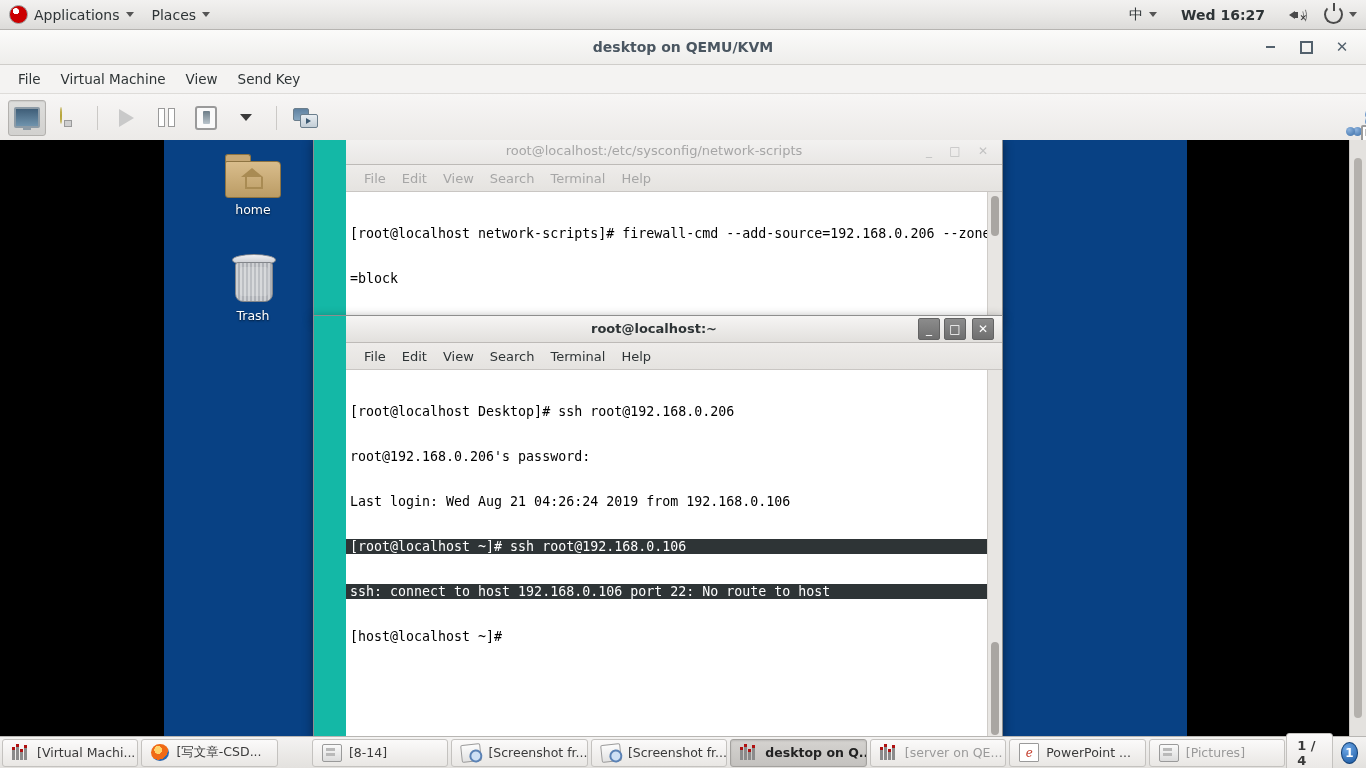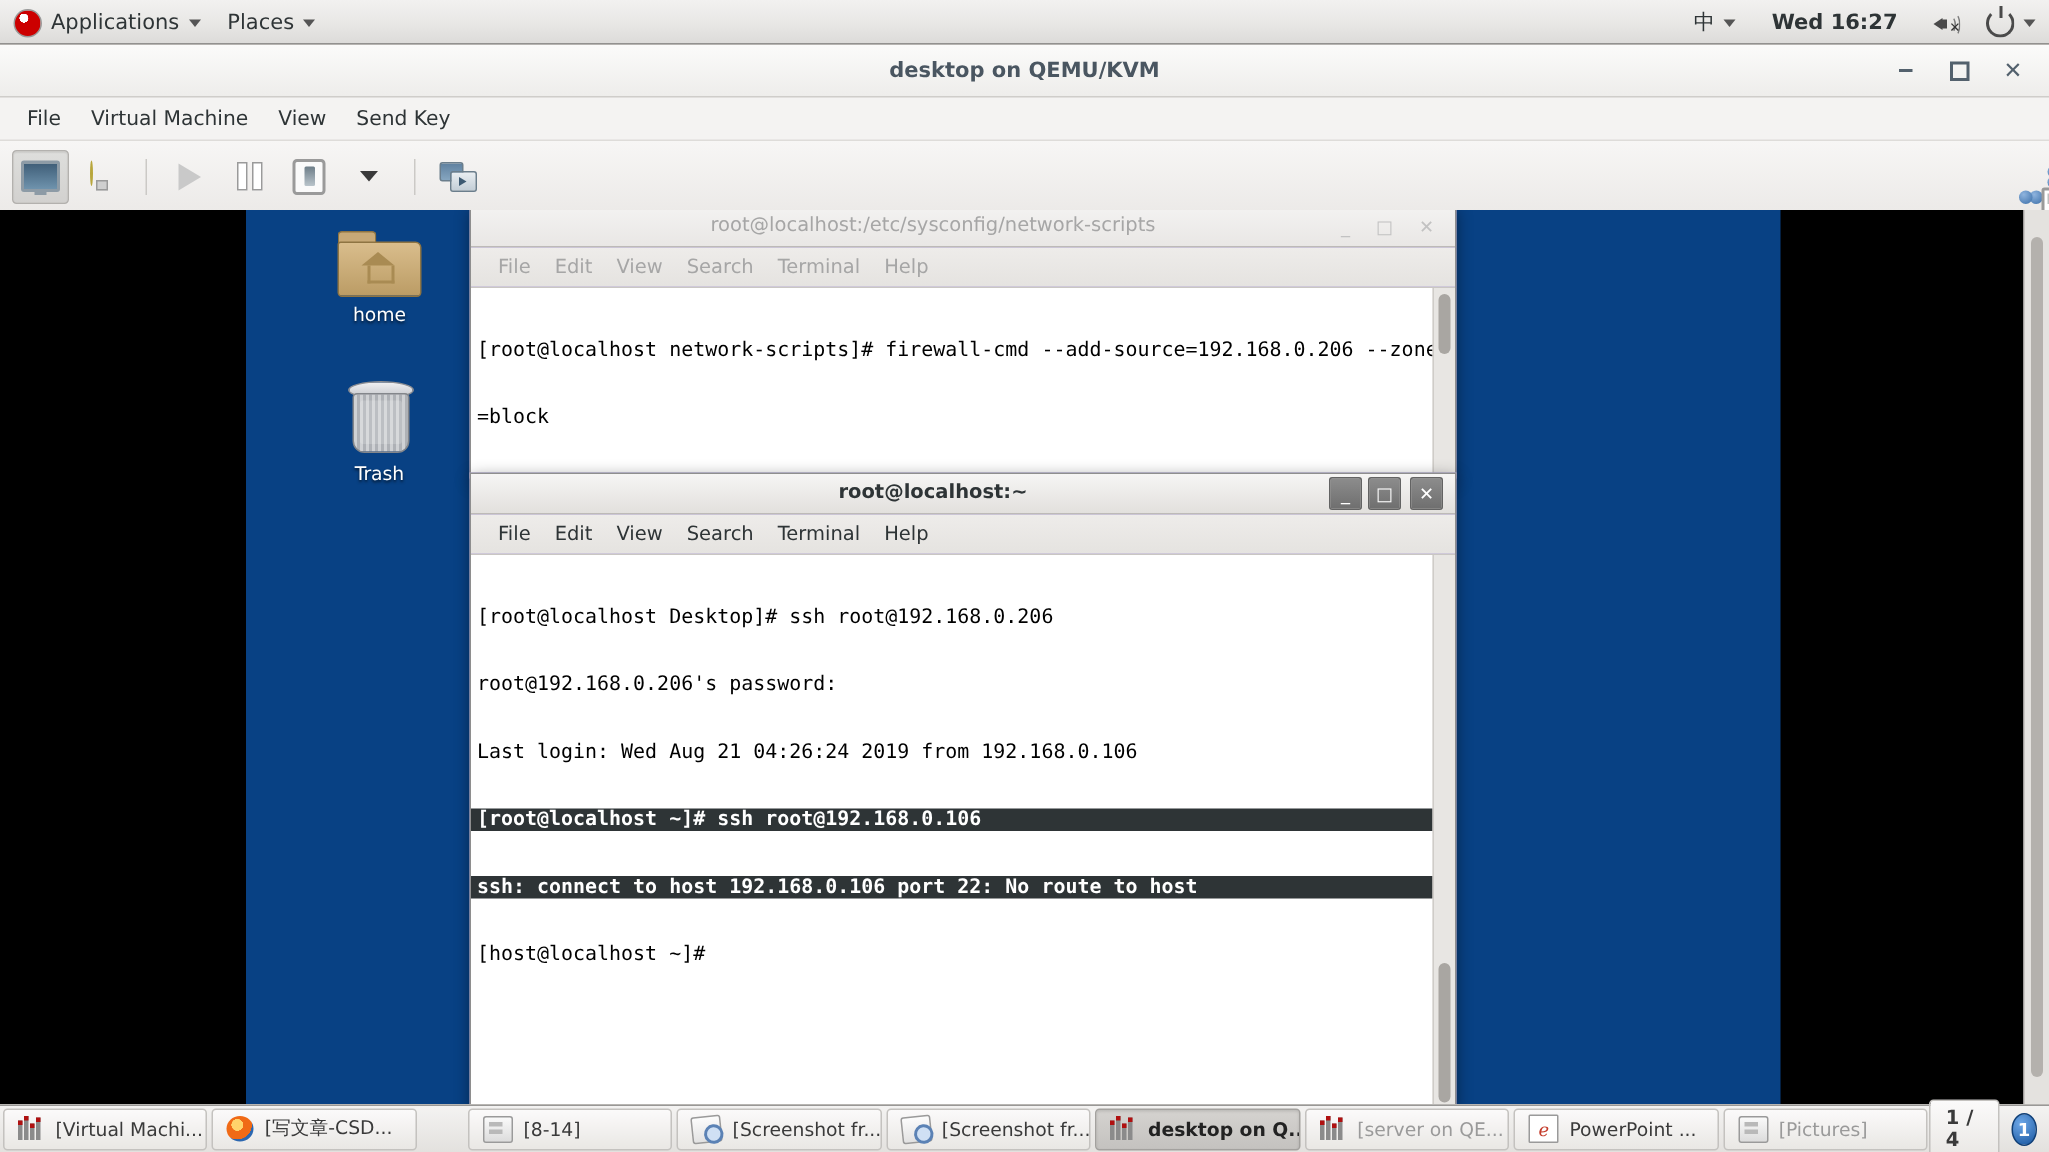--- a/index.html
+++ b/index.html
@@ -7,21 +7,21 @@
     width:1366px;height:768px;overflow:hidden;
     font-family:"DejaVu Sans","Liberation Sans",sans-serif;
     font-size:13px;color:#2e3436;background:#000;
     -webkit-font-smoothing:antialiased;
   }
   
   #gnome-panel{
     position:absolute;left:0;top:0;width:1366px;height:30px;
     background:linear-gradient(180deg,#f2f1f0 0%,#e8e7e5 55%,#dcdbd9 100%);
     border-bottom:1px solid #b6b4b1;
-    display:flex;box-sizing:border-box;
+    display:flex;align-items:center;box-sizing:border-box;
   }
   .panel-item{display:flex;align-items:center;height:30px;padding:0 9px;gap:6px;
     font-size:14px;color:#2e3436;cursor:default;}
   .caret{width:0;height:0;border-left:4px solid transparent;border-right:4px solid transparent;
     border-top:5px solid #555;display:inline-block;}
   .rh-logo{width:17px;height:17px;border-radius:50%;
     background:radial-gradient(circle at 35% 30%,#fff 0 18%,#cc0000 19% 100%);
     border:1px solid #999;position:relative;}
   .rh-logo:after{content:"";position:absolute;left:2px;top:9px;width:12px;height:5px;
     background:#cc0000;border-radius:0 0 6px 6px;}
@@ -123,22 +123,22 @@
     border:2px solid #a98b53;border-top:none;}
   .trash{width:48px;height:50px;margin:0 auto 4px;position:relative;}
   .trash .lid{position:absolute;left:3px;top:0;width:42px;height:10px;border-radius:50%;
     background:linear-gradient(180deg,#f0f0f2,#c4c6cb);border:1px solid #8b8d92;}
   .trash .can{position:absolute;left:6px;top:8px;width:36px;height:38px;border-radius:3px 3px 8px 8px;
     background:repeating-linear-gradient(90deg,#cfd1d4 0 2px,#aeb1b6 2px 4px);border:1px solid #83868b;}
   .trash .can:after{content:"";position:absolute;left:4px;top:4px;right:4px;bottom:5px;
     background:rgba(255,255,255,.18);border-radius:2px;}
 
   
-  .term-win{position:absolute;background:#c4b5fd;border:1px solid #8e8e8e;
-    box-shadow:0 3px 10px rgba(0,0,0,.45);}
+  .term-win{position:absolute;background:#14b8a6;border:1px solid #8e8e8e;
+    box-shadow:0 3px 10px rgba(0,0,0,.45);padding-left:32px;}
   .term-titlebar{height:26px;position:relative;
     background:linear-gradient(180deg,#f6f5f4 0%,#e2e0dd 100%);
     border-bottom:1px solid #bdbab7;}
   .term-title{position:absolute;left:40px;right:80px;top:0;line-height:26px;text-align:center;
     font-size:13px;font-weight:bold;color:#2e3436;white-space:nowrap;overflow:hidden;}
   .term-win.unfocused .term-titlebar{background:linear-gradient(180deg,#f3f2f1 0%,#e9e7e5 100%);}
   .term-win.unfocused .term-title{color:#a6a6a6;font-weight:normal;}
   .term-win.unfocused .term-menubar .menu{color:#a6a6a6;}
   .tw-btn{position:absolute;top:2px;width:22px;height:22px;display:flex;align-items:center;
     justify-content:center;font-size:12px;color:#fff;}
@@ -146,21 +146,21 @@
     background:linear-gradient(180deg,#8c8c8c,#6f6f6f);border:1px solid #636363;}
   .tw-btn span{position:relative;z-index:2;line-height:1;}
   .term-win.unfocused .tw-btn{color:#c2c2c2;}
   .term-menubar{height:26px;display:flex;align-items:center;padding-left:10px;
     background:linear-gradient(180deg,#eeecea,#e5e3e0);border-bottom:1px solid #c9c6c3;}
   .term-menubar .menu{padding:3px 8px;font-size:13px;}
   .term-body{background:#fff;color:#000;position:relative;overflow:hidden;
     font-family:"DejaVu Sans Mono","Liberation Mono",monospace;font-size:13.3px;line-height:15px;
     padding:4px 0 0 4px;white-space:pre;}
   .term-body .line{height:15px;}
-  .term-body .hl{background:#2e3436;color:#fff;display:block;font-weight:bold;}
+  .term-body .hl{background:#2e3436;color:#fff;display:block;}
   .vscroll{position:absolute;top:0;right:0;width:14px;bottom:0;background:#e8e6e3;
     border-left:1px solid #cfccc8;}
   .vthumb{position:absolute;left:3px;width:8px;border-radius:4px;background:#a9a6a2;}
 
   
   #taskbar{position:absolute;left:0;bottom:0;width:1366px;height:32px;
     background:linear-gradient(180deg,#f4f3f2 0%,#e3e1de 100%);
     border-top:1px solid #b8b6b3;display:flex;align-items:center;box-sizing:border-box;}
   .task{display:flex;align-items:center;gap:7px;height:26px;margin:0 1px 0 2px;padding:0 9px;
     border:1px solid #c4c2bf;border-radius:3px;font-size:12.5px;color:#3a3a3a;

